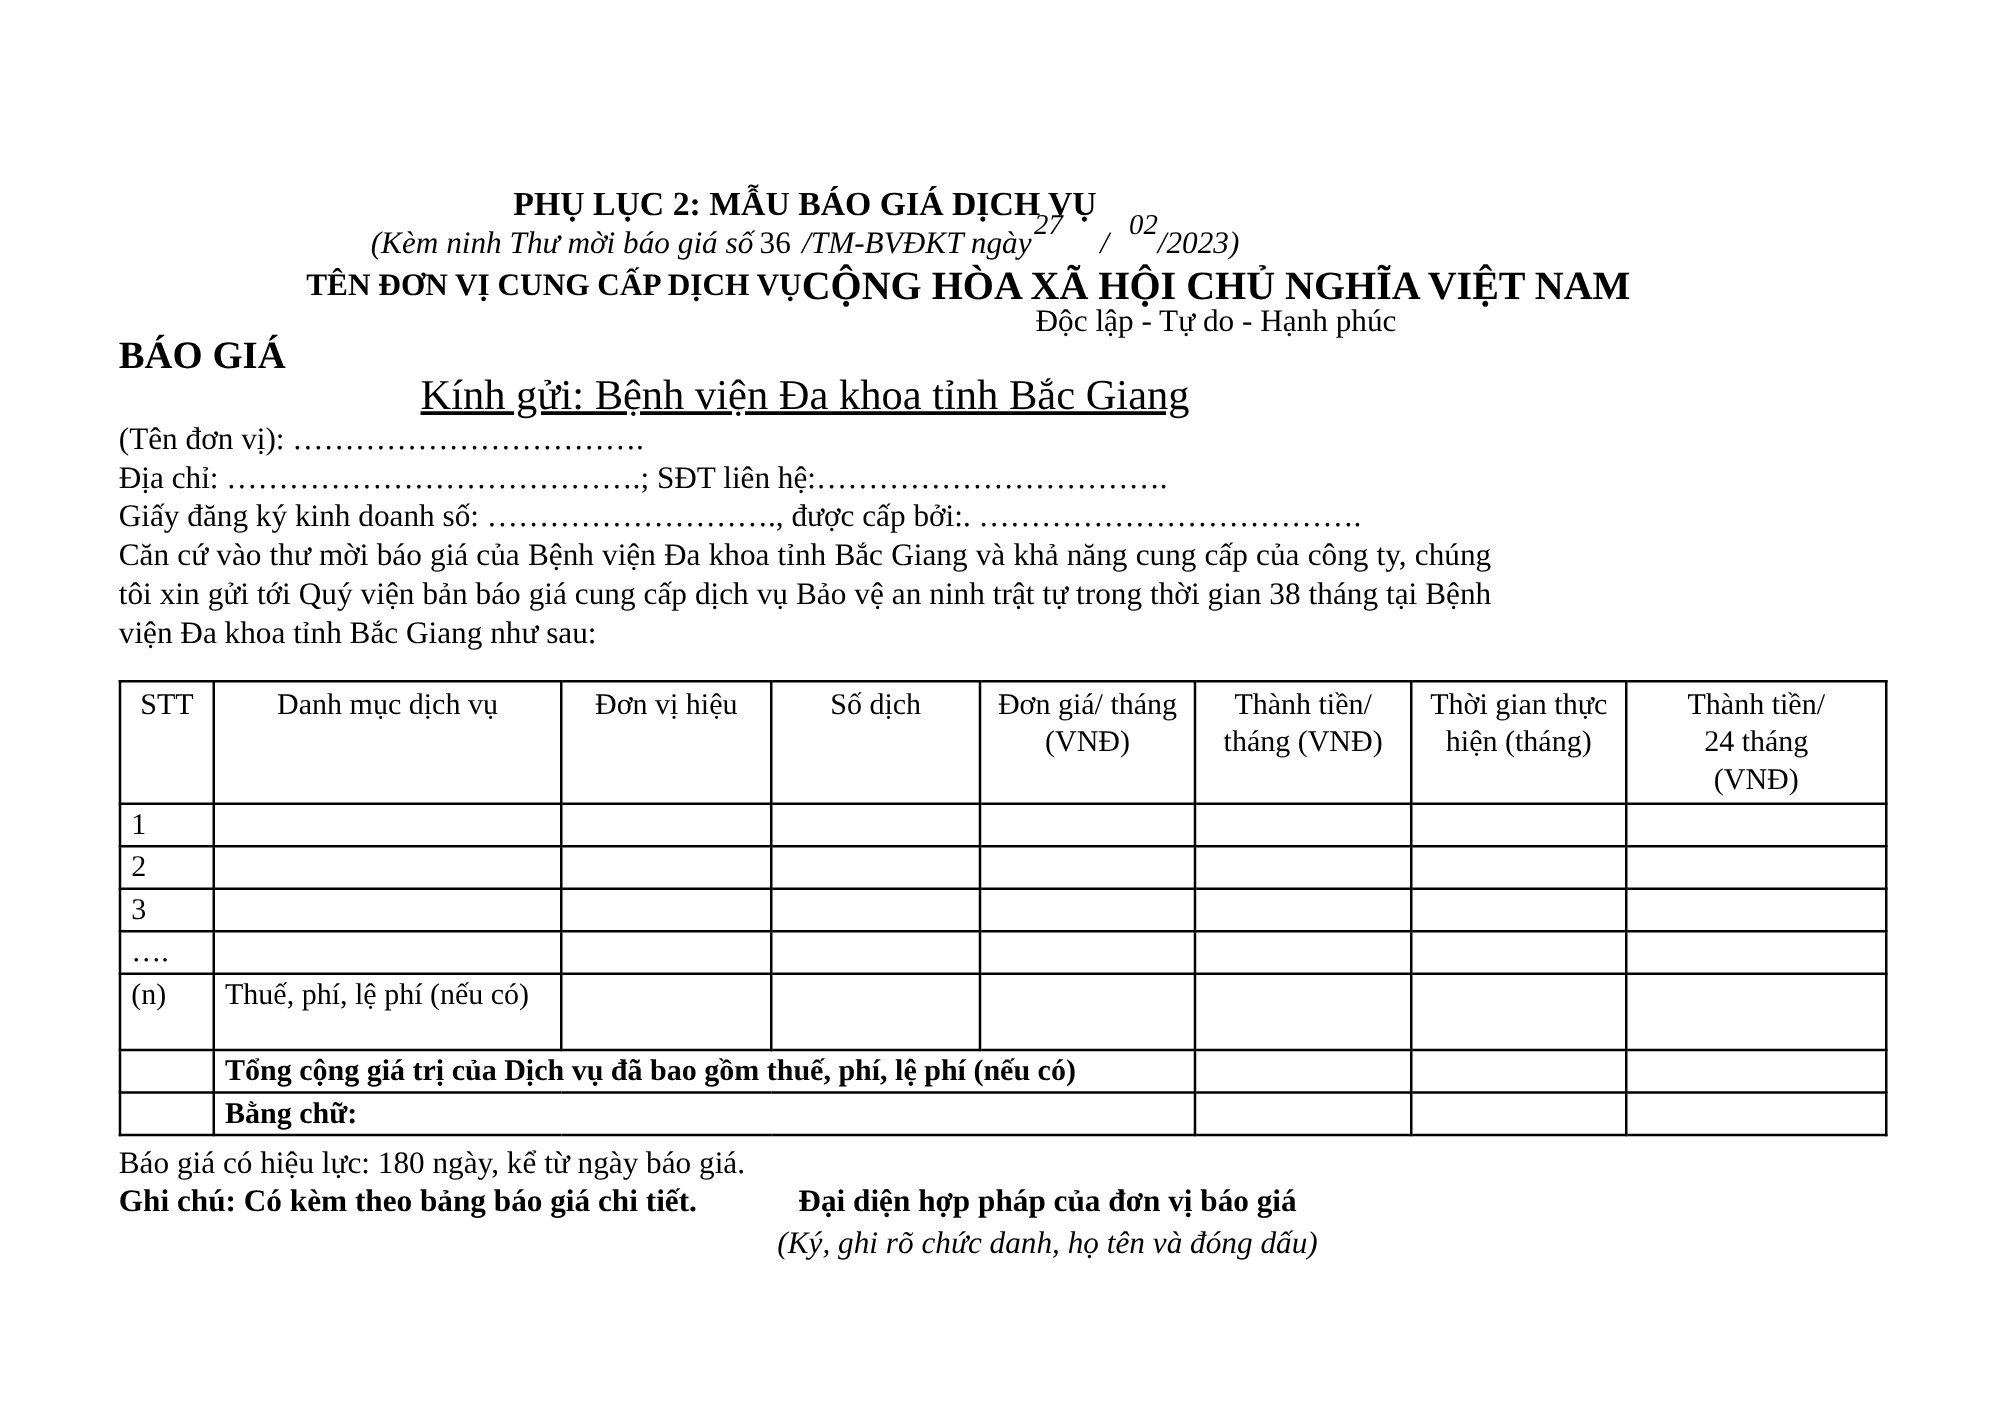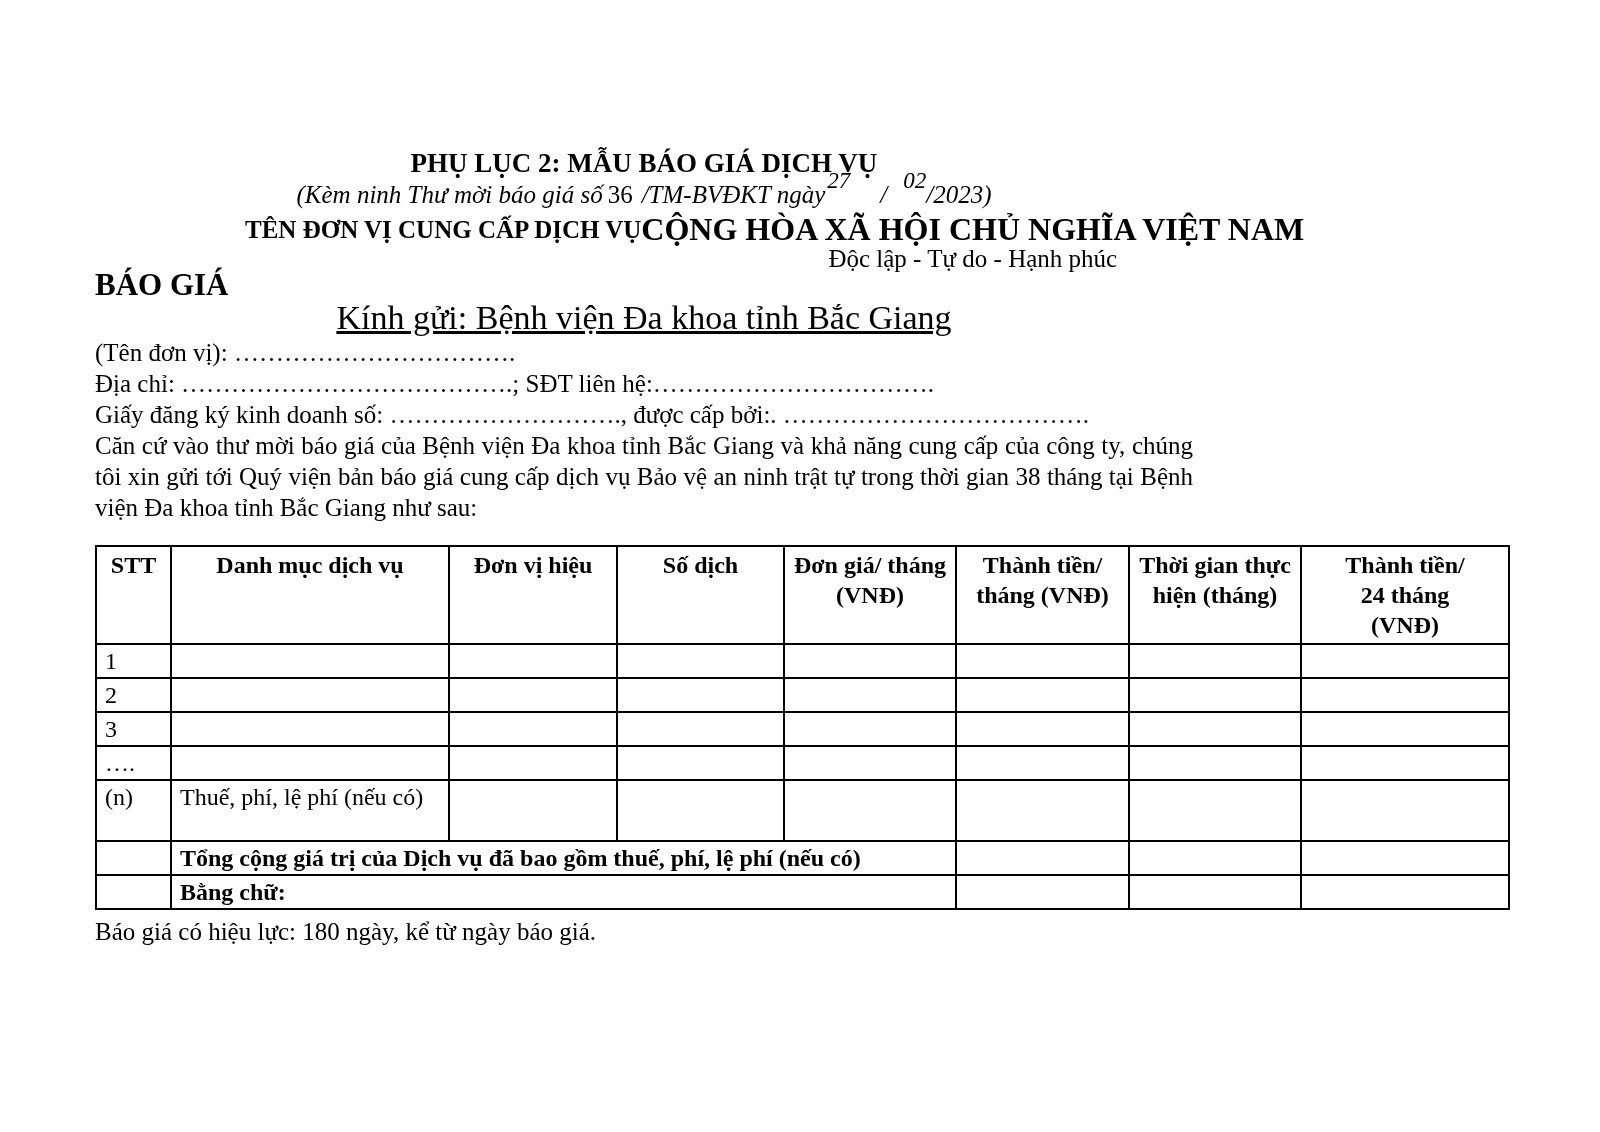--- a/index.html
+++ b/index.html
@@ -37,21 +37,21 @@
   .fields { margin-top: 4px; font-size: 25px; line-height: 31px; }
   .field-line { white-space: nowrap; }
   .intro { font-size: 25px; line-height: 31px; text-align: justify; }
 
   table.quote {
     border-collapse: collapse; table-layout: fixed;
     width: 1413px; margin-top: 22px;
   }
   table.quote th, table.quote td { border: 2px solid #000000; }
   table.quote th {
-    font-weight: bold; font-size: 24px; text-align: center;
+    font-weight: normal; font-size: 24px; text-align: center;
     vertical-align: top; white-space: pre-line;
     padding: 3px 8px; line-height: 30px;
   }
   table.quote td {
     font-size: 24px; vertical-align: top;
     padding: 1px 8px; line-height: 30px;
   }
   tr.head-row { height: 94px; }
   tr.body-row { height: 32px; }
   tr.body-row-n { height: 61px; }
@@ -183,14 +183,21 @@
         <td class="bold-cell" colspan="4">Bằng chữ:</td>
         <td></td>
           <td></td>
         <td></td>
       </tr>
     </tbody>
   </table>
 
   <div class="validity">Báo giá có hiệu lực: 180 ngày, kể từ ngày báo giá.</div>
 
+  <div class="footer-row">
+    <div class="note-line">Ghi chú: Có kèm theo bảng báo giá chi tiết.</div>
+    <div class="sign-block">
+      <div class="sign-title">Đại diện hợp pháp của đơn vị báo giá</div>
+      <div class="sign-note">(Ký, ghi rõ chức danh, họ tên và đóng dấu)</div>
+    </div>
+  </div>
 
 </div>
 
 </body></html>

